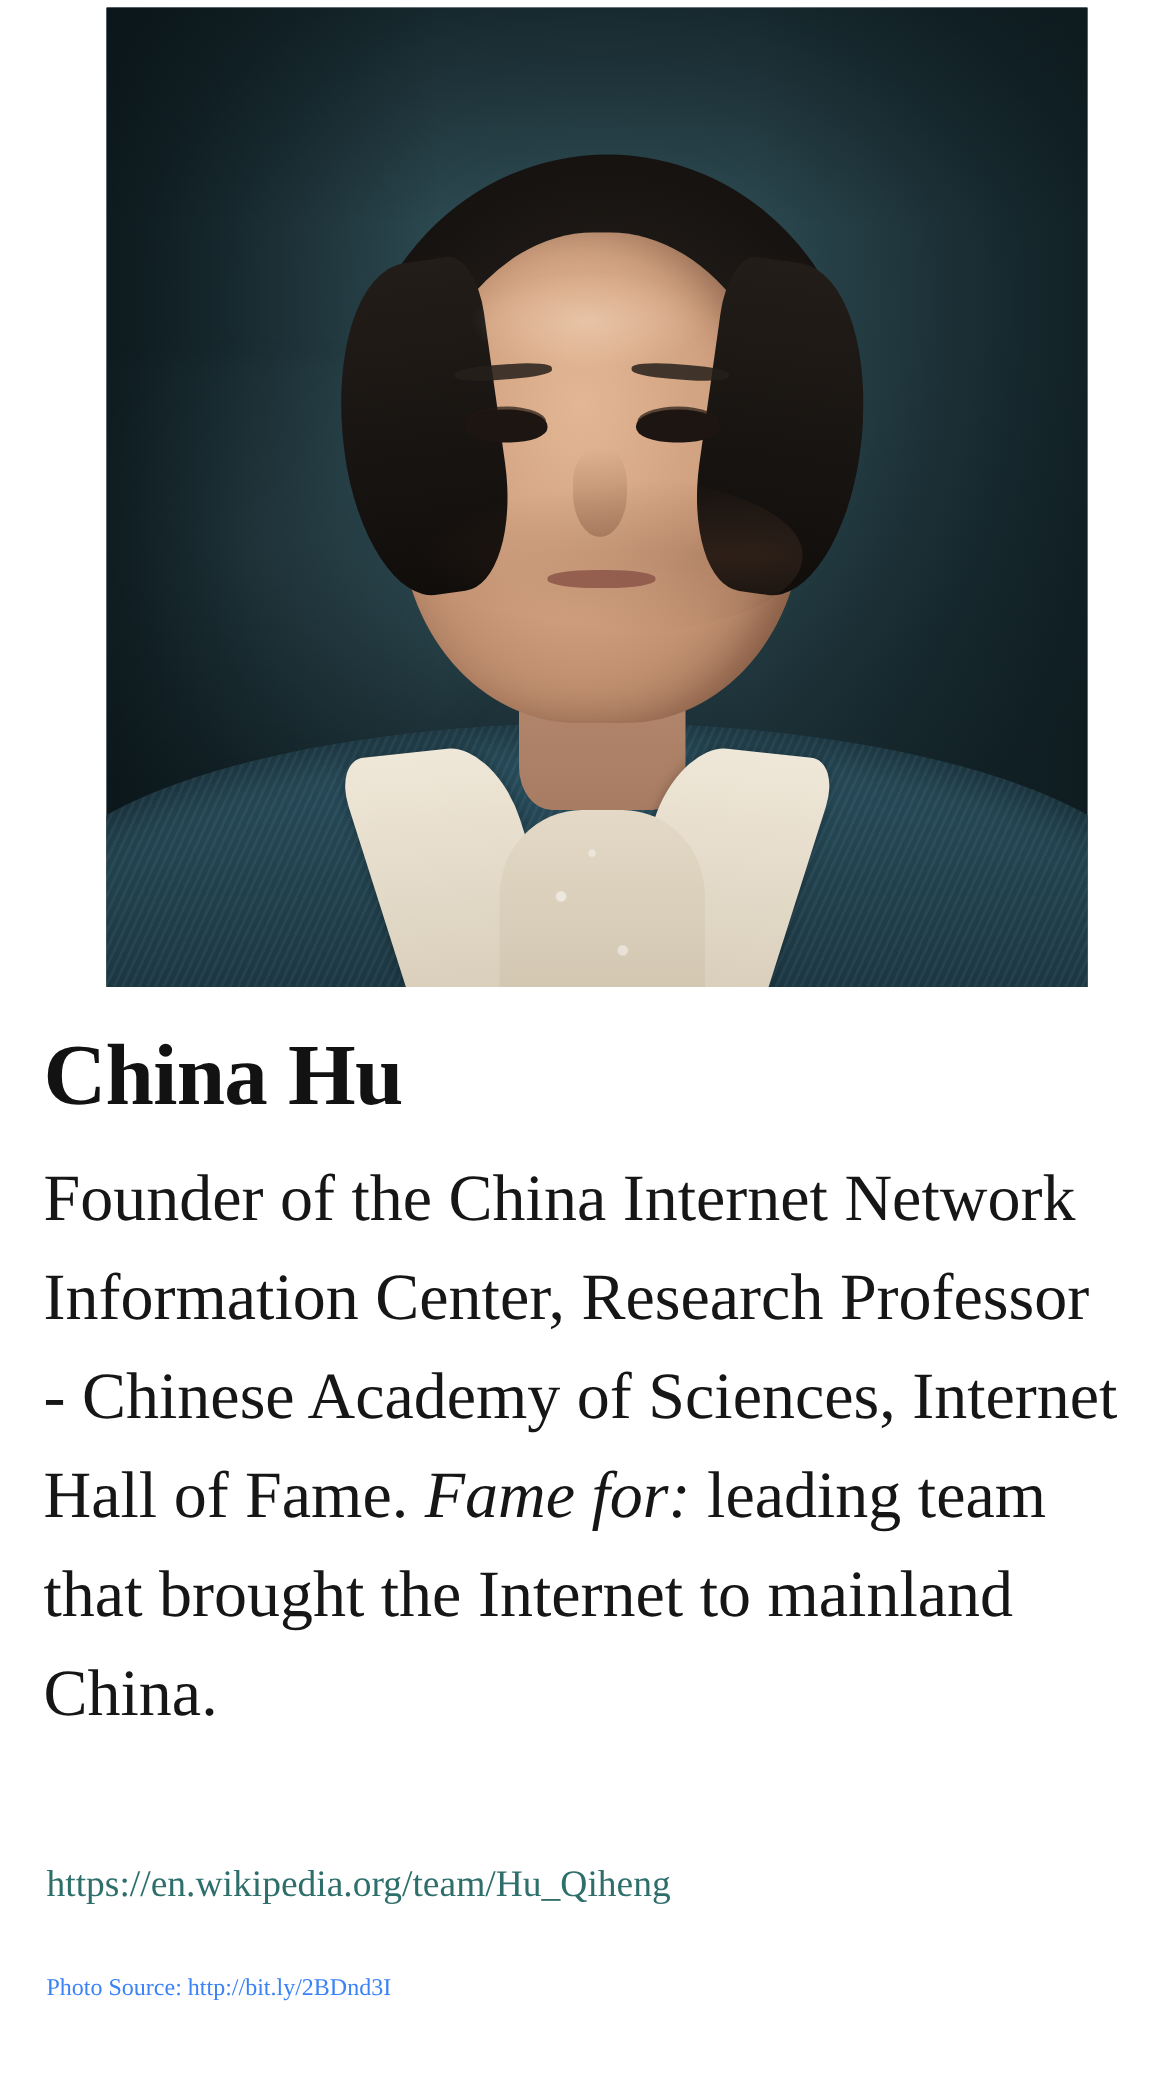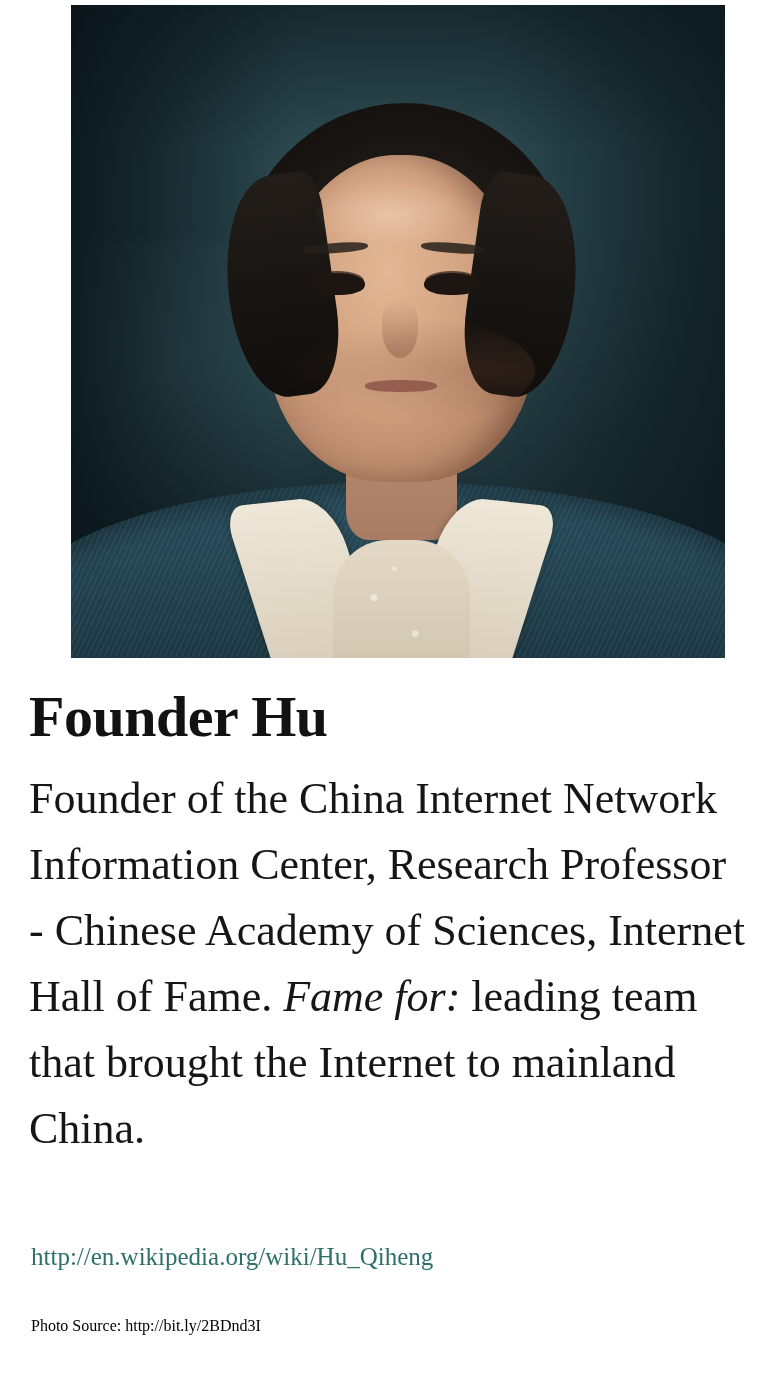--- a/index.html
+++ b/index.html
@@ -254,21 +254,21 @@
     top: 1243px;
     font-size: 25px;
     color: #2e6f6b;
     text-decoration: none;
   }
   .photo-source {
     position: absolute;
     left: 31px;
     top: 1317px;
     font-size: 16px;
-    color: #000000;
+    color: #3b82f6;
   }
 </style>
 </head>
 <body>
 
 <div class="page">
 
   <div class="portrait-wrap">
     <div class="portrait">
       <div class="chair"></div>
@@ -290,23 +290,23 @@
       <div class="brow left"></div>
       <div class="brow right"></div>
       <div class="eye left"></div>
       <div class="eye right"></div>
       <div class="nose"></div>
       <div class="cheek-shade"></div>
       <div class="mouth"></div>
     </div>
   </div>
 
-  <div class="name">Founder Hu</div>
+  <div class="name">China Hu</div>
 
   <div class="bio">
     <span>Founder of the China Internet Network Information Center, Research Professor - Chinese Academy of Sciences, Internet Hall of Fame. </span><span class="known">Fame for:</span><span> leading team that brought the Internet to mainland China.</span>
   </div>
 
-  <a class="source-link" href="#">http://en.wikipedia.org/wiki/Hu_Qiheng</a>
+  <a class="source-link" href="#">https://en.wikipedia.org/team/Hu_Qiheng</a>
 
   <div class="photo-source">Photo Source: http://bit.ly/2BDnd3I</div>
 
 </div>
 
 </body></html>

